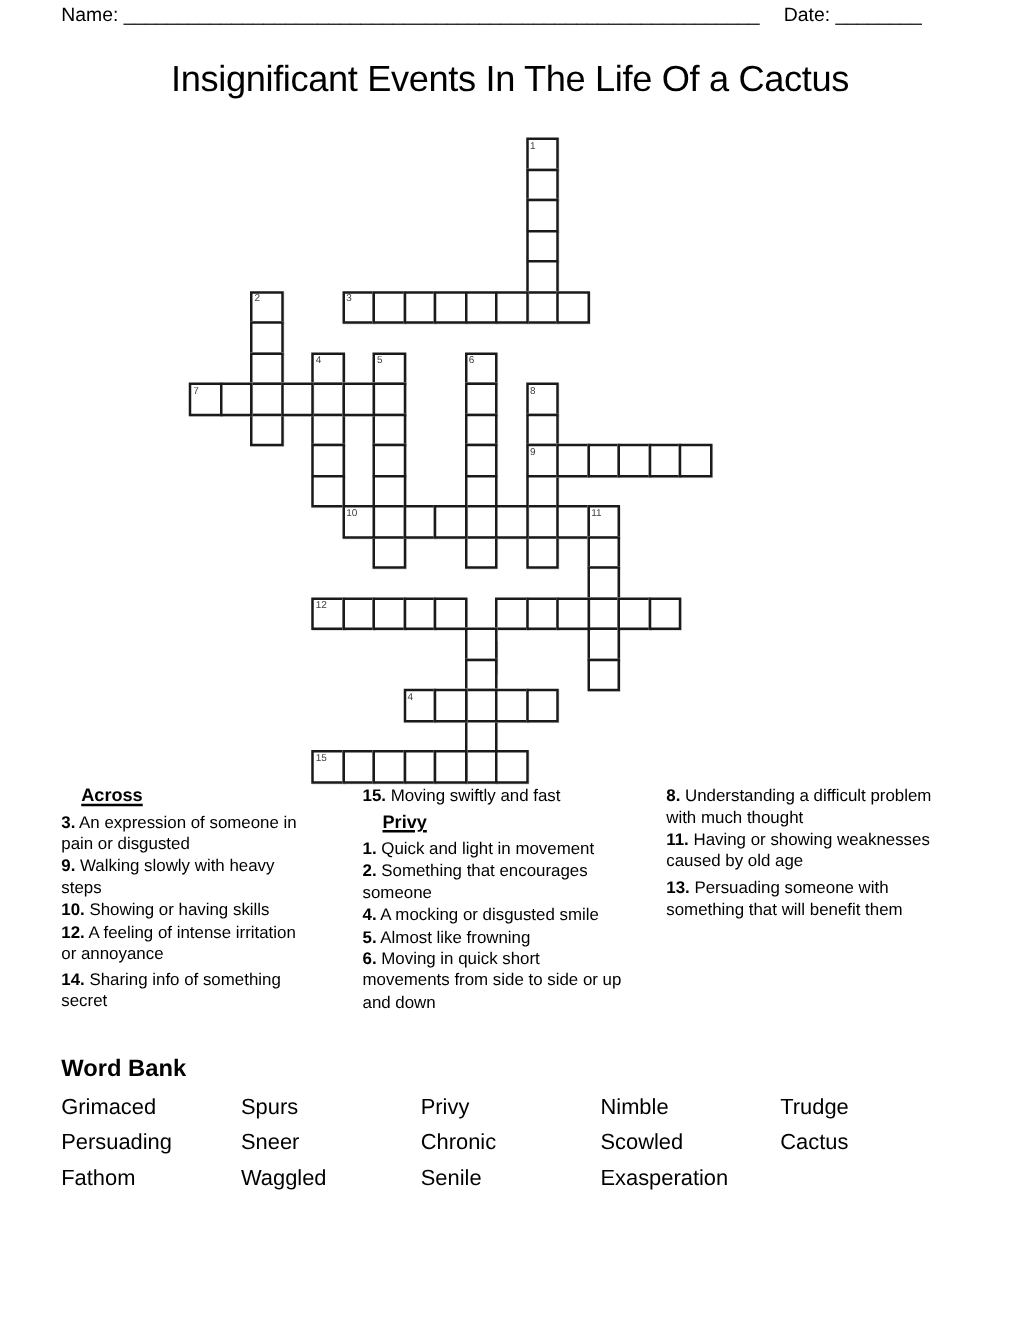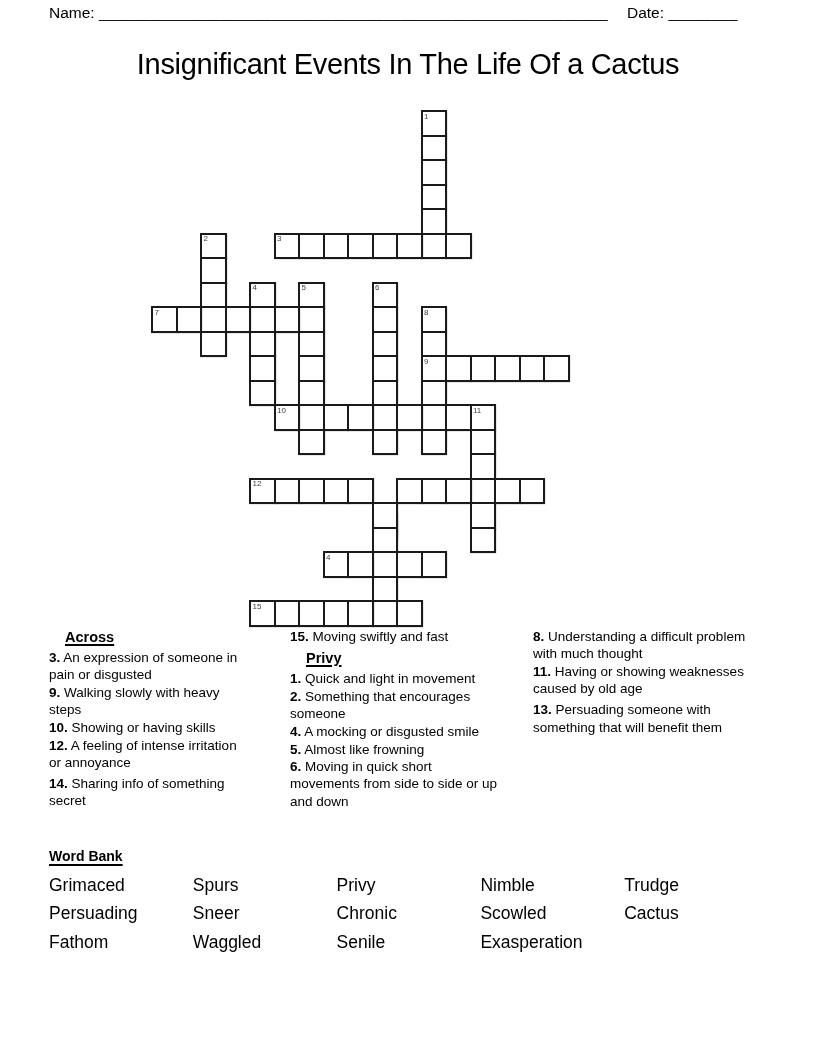--- a/index.html
+++ b/index.html
@@ -61,22 +61,21 @@
     text-underline-offset: 2px;
   }
   .clue-heading.not-first { margin-top: 4px; }
   p.clue { font-size: 13.5px; line-height: 17.2px; margin: 0 0 0.5px 0; }
   p.clue.gap { margin-top: 4px; }
   p.clue b { font-weight: 700; }
 
   
   .wb-heading {
     position: absolute; left: 49px; top: 845px;
-    font-size: 14px; line-height: 22px; font-weight: 700;
-    text-decoration: underline;
+    font-size: 19px; line-height: 22px; font-weight: 700;
     text-decoration-thickness: 1.8px;
     text-underline-offset: 3px;
   }
   .wb-grid {
     position: absolute; left: 49px; top: 871px;
     display: grid;
     grid-template-columns: repeat(5, 143.8px);
   }
   .wb-word { font-size: 17.5px; line-height: 28.4px; }
 </style>

